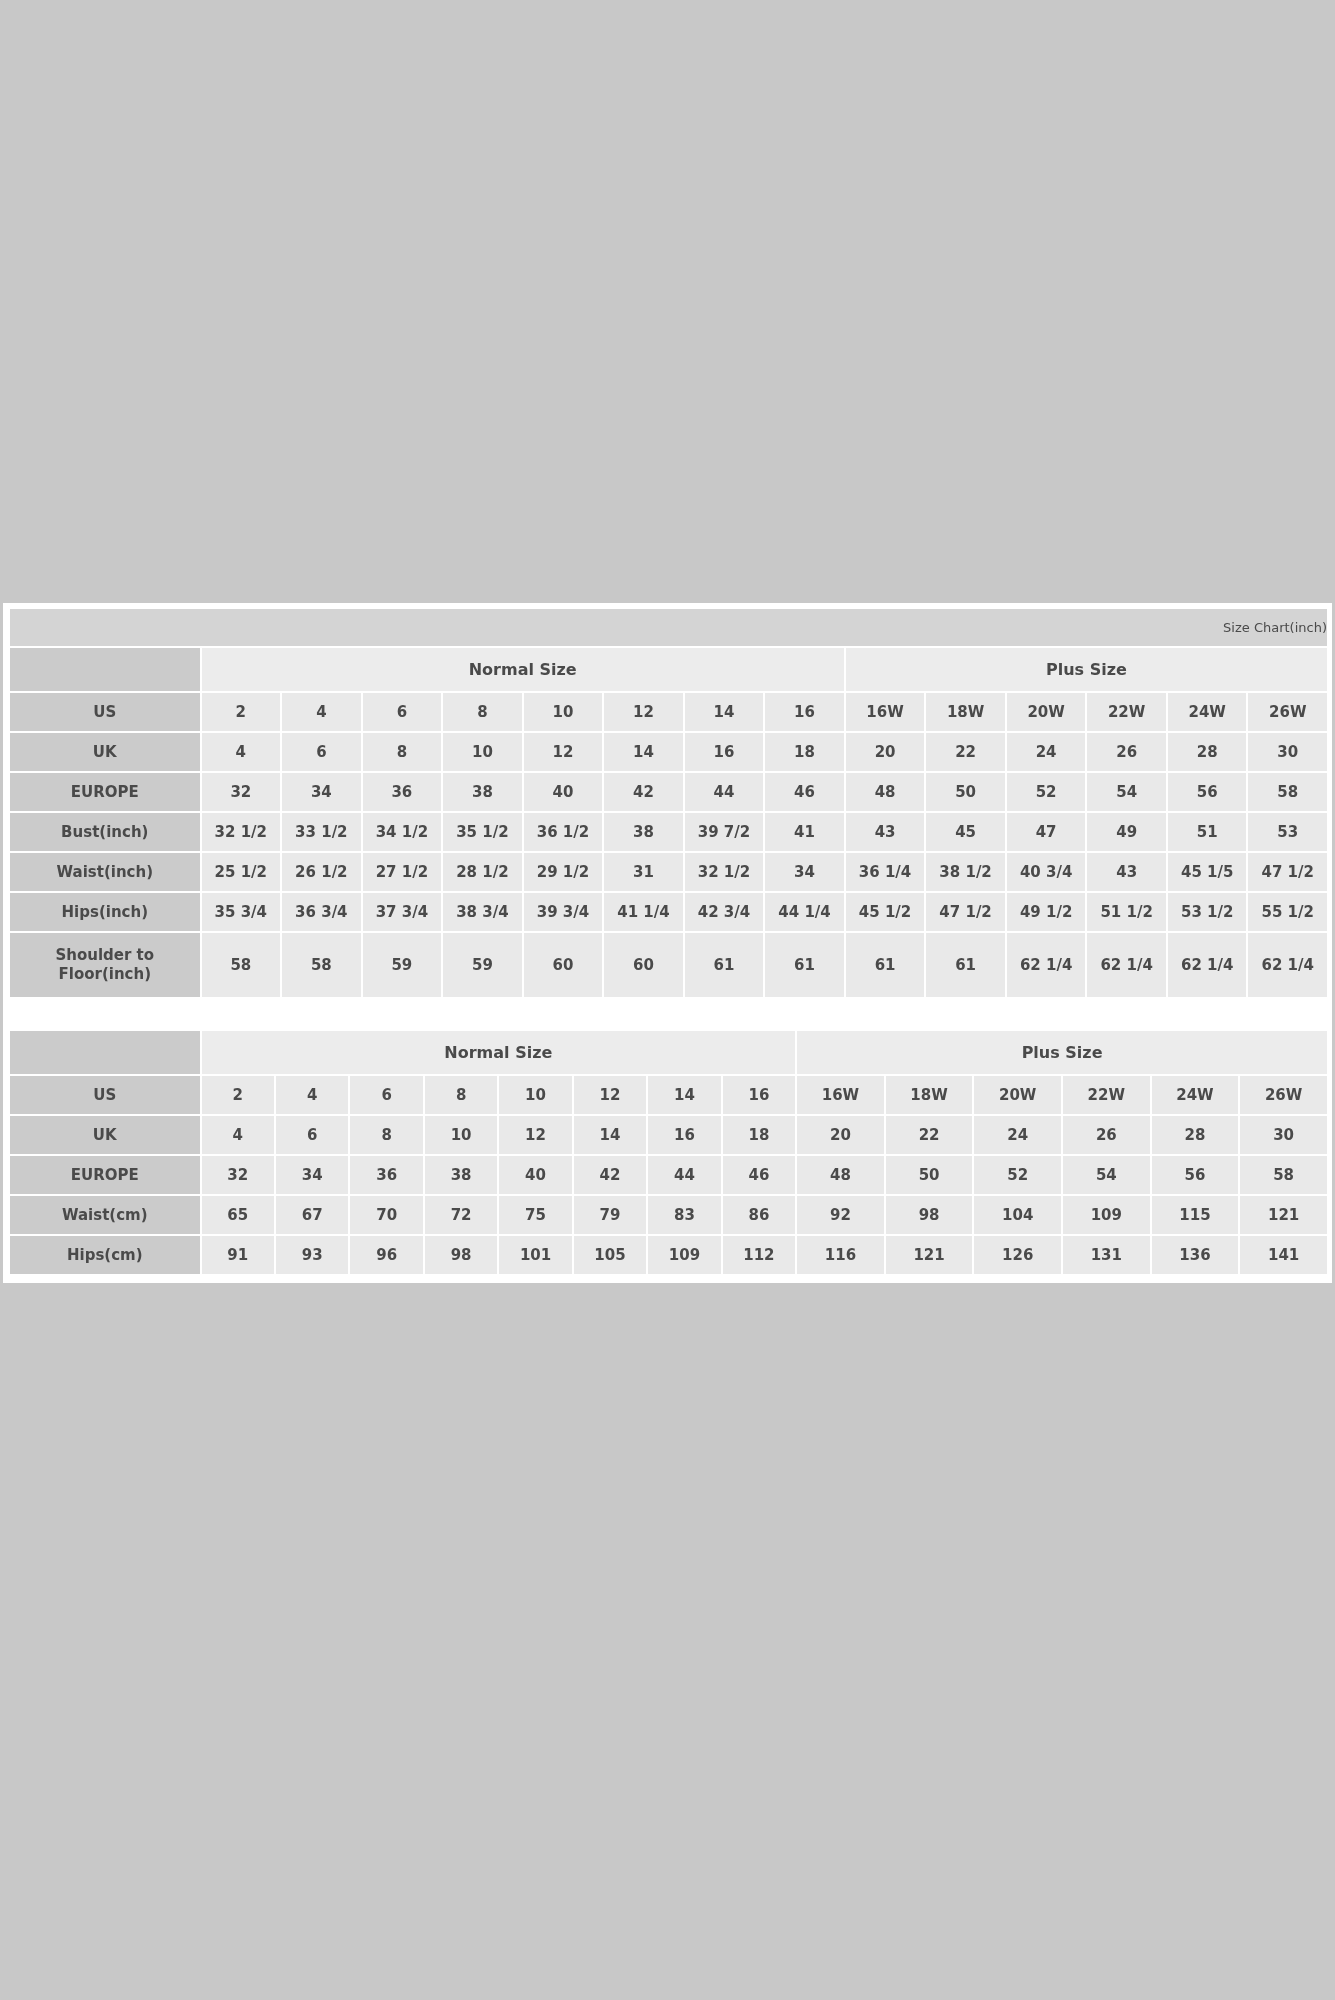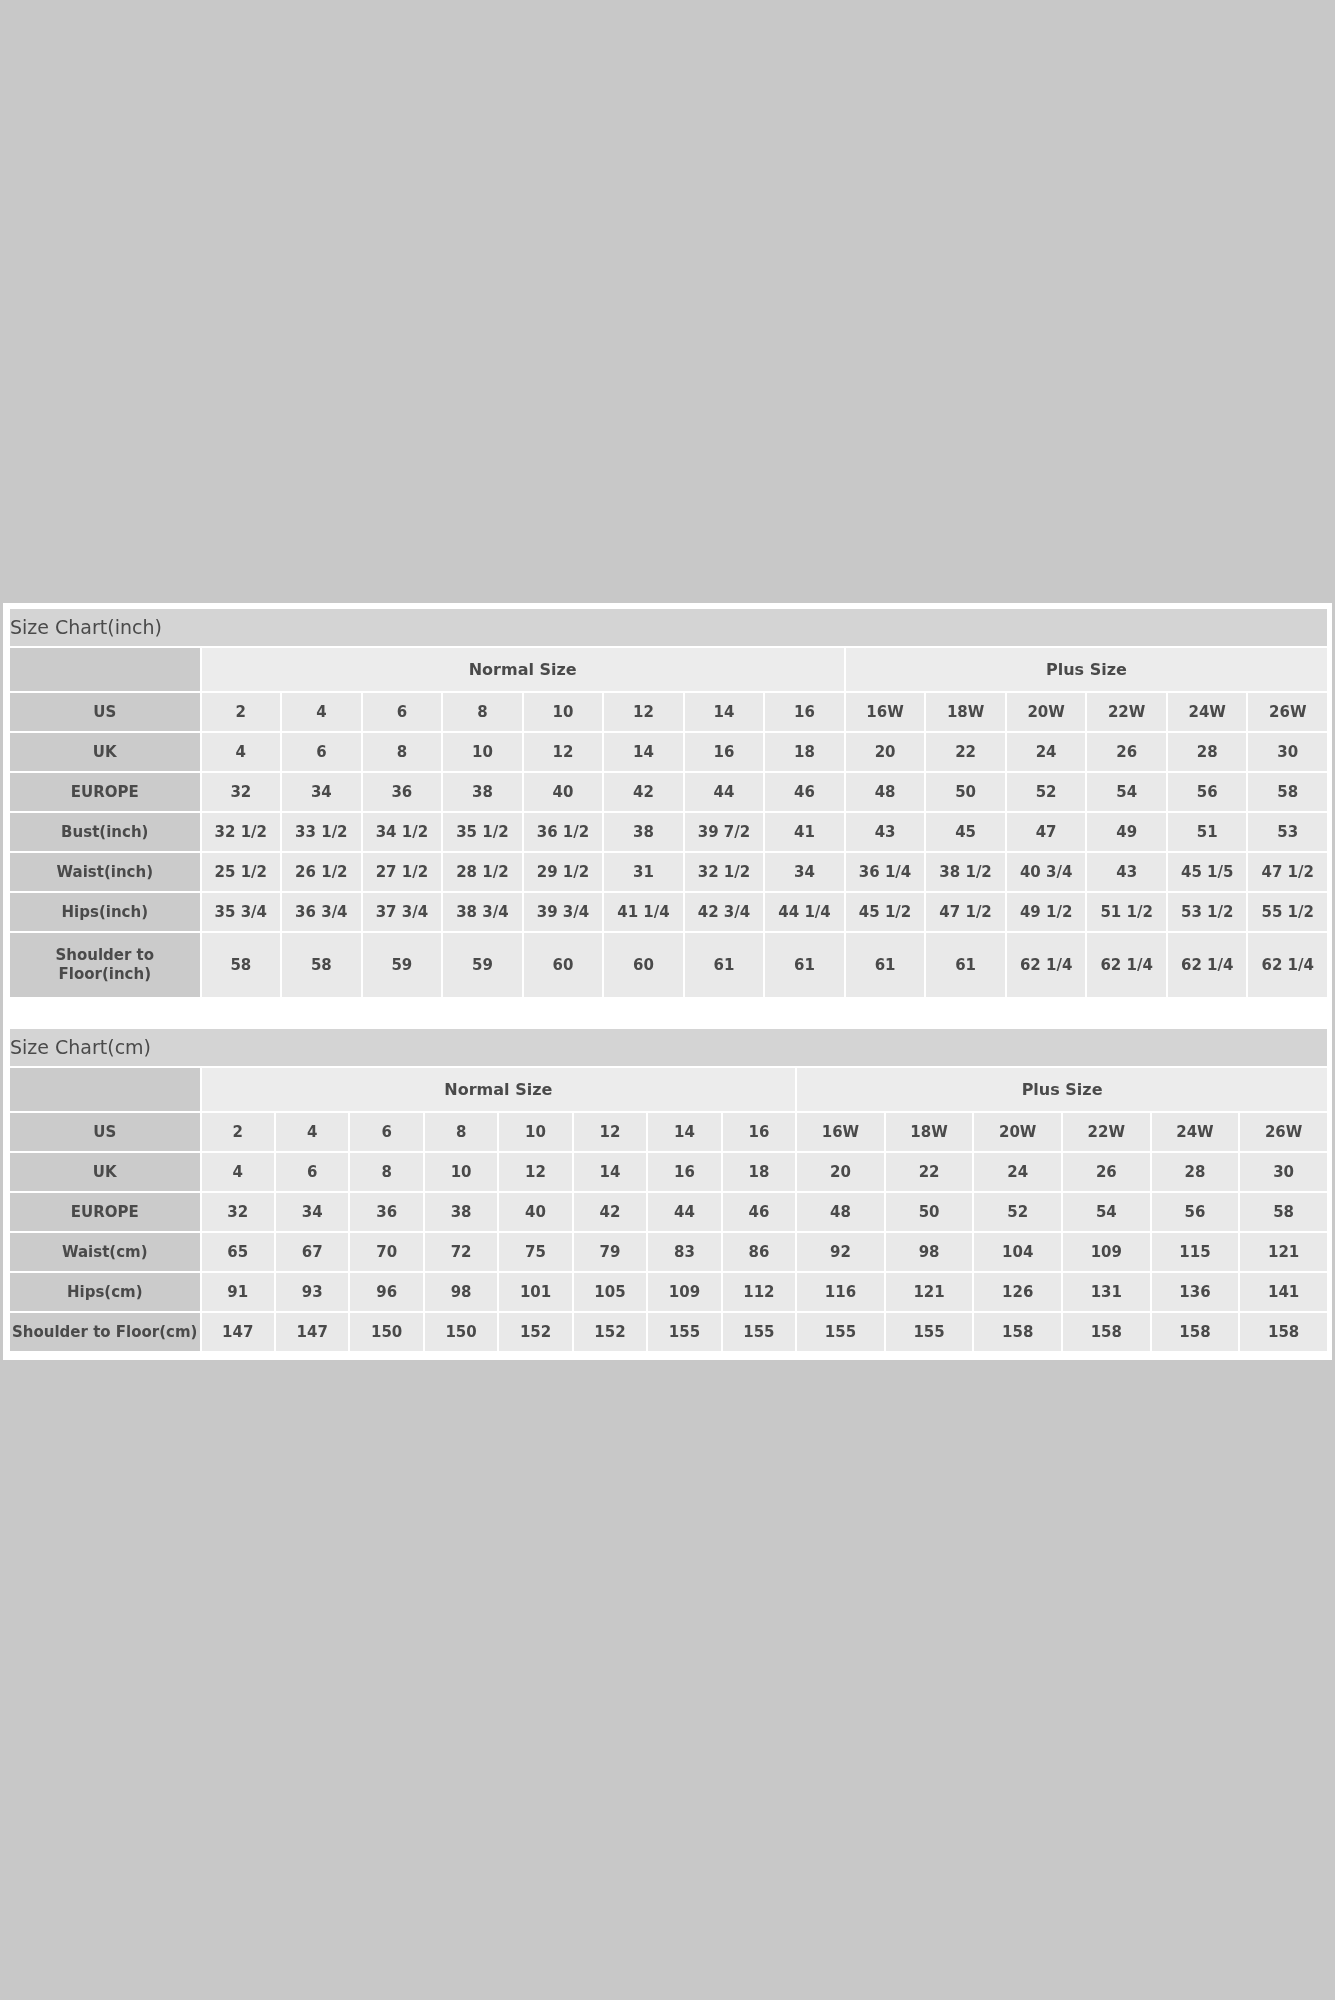--- a/index.html
+++ b/index.html
@@ -20,23 +20,23 @@
     box-sizing: border-box;
     background: var(--panel-bg, #ffffff);
     padding: 6px 3px 7px 5px;
   }
   .size-table-block { width: 100%; }
   .size-table-block + .size-table-block { margin-top: 30px; }
   .table-title {
     margin: 0 2px 0 2px;
     height: 37px;
     line-height: 37px;
-    text-align: left;
+    text-align: right;
     background: var(--title-bar, #d4d4d4);
-    font-size: 19px;
+    font-size: 13px;
     color: var(--text-color, #4a4a4a);
   }
   table.size-table {
     width: 100%;
     table-layout: fixed;
     border-collapse: separate;
     border-spacing: 2px;
     font-size: 15px;
     font-weight: bold;
   }
@@ -212,21 +212,20 @@
             <td class="data-cell">62 1/4</td>
             <td class="data-cell">62 1/4</td>
             <td class="data-cell">62 1/4</td>
             <td class="data-cell">62 1/4</td>
           </tr>
         </tbody>
       </table>
   </div>
 
   <div class="size-table-block">
-    <div class="table-title">Size Chart(cm)</div>
     <table class="size-table table-cm">
         <colgroup>
           <col class="col-label">
           <col class="col-g0">
           <col class="col-g0">
           <col class="col-g0">
           <col class="col-g0">
           <col class="col-g0">
           <col class="col-g0">
           <col class="col-g0">
@@ -324,34 +323,17 @@
             <td class="data-cell">105</td>
             <td class="data-cell">109</td>
             <td class="data-cell">112</td>
             <td class="data-cell">116</td>
             <td class="data-cell">121</td>
             <td class="data-cell">126</td>
             <td class="data-cell">131</td>
             <td class="data-cell">136</td>
             <td class="data-cell">141</td>
           </tr>
-          <tr>
-            <td class="label-cell"><span>Shoulder to Floor(cm)</span></td>
-            <td class="data-cell">147</td>
-            <td class="data-cell">147</td>
-            <td class="data-cell">150</td>
-            <td class="data-cell">150</td>
-            <td class="data-cell">152</td>
-            <td class="data-cell">152</td>
-            <td class="data-cell">155</td>
-            <td class="data-cell">155</td>
-            <td class="data-cell">155</td>
-            <td class="data-cell">155</td>
-            <td class="data-cell">158</td>
-            <td class="data-cell">158</td>
-            <td class="data-cell">158</td>
-            <td class="data-cell">158</td>
-          </tr>
         </tbody>
       </table>
   </div>
 
 </div>
 
 </body></html>

